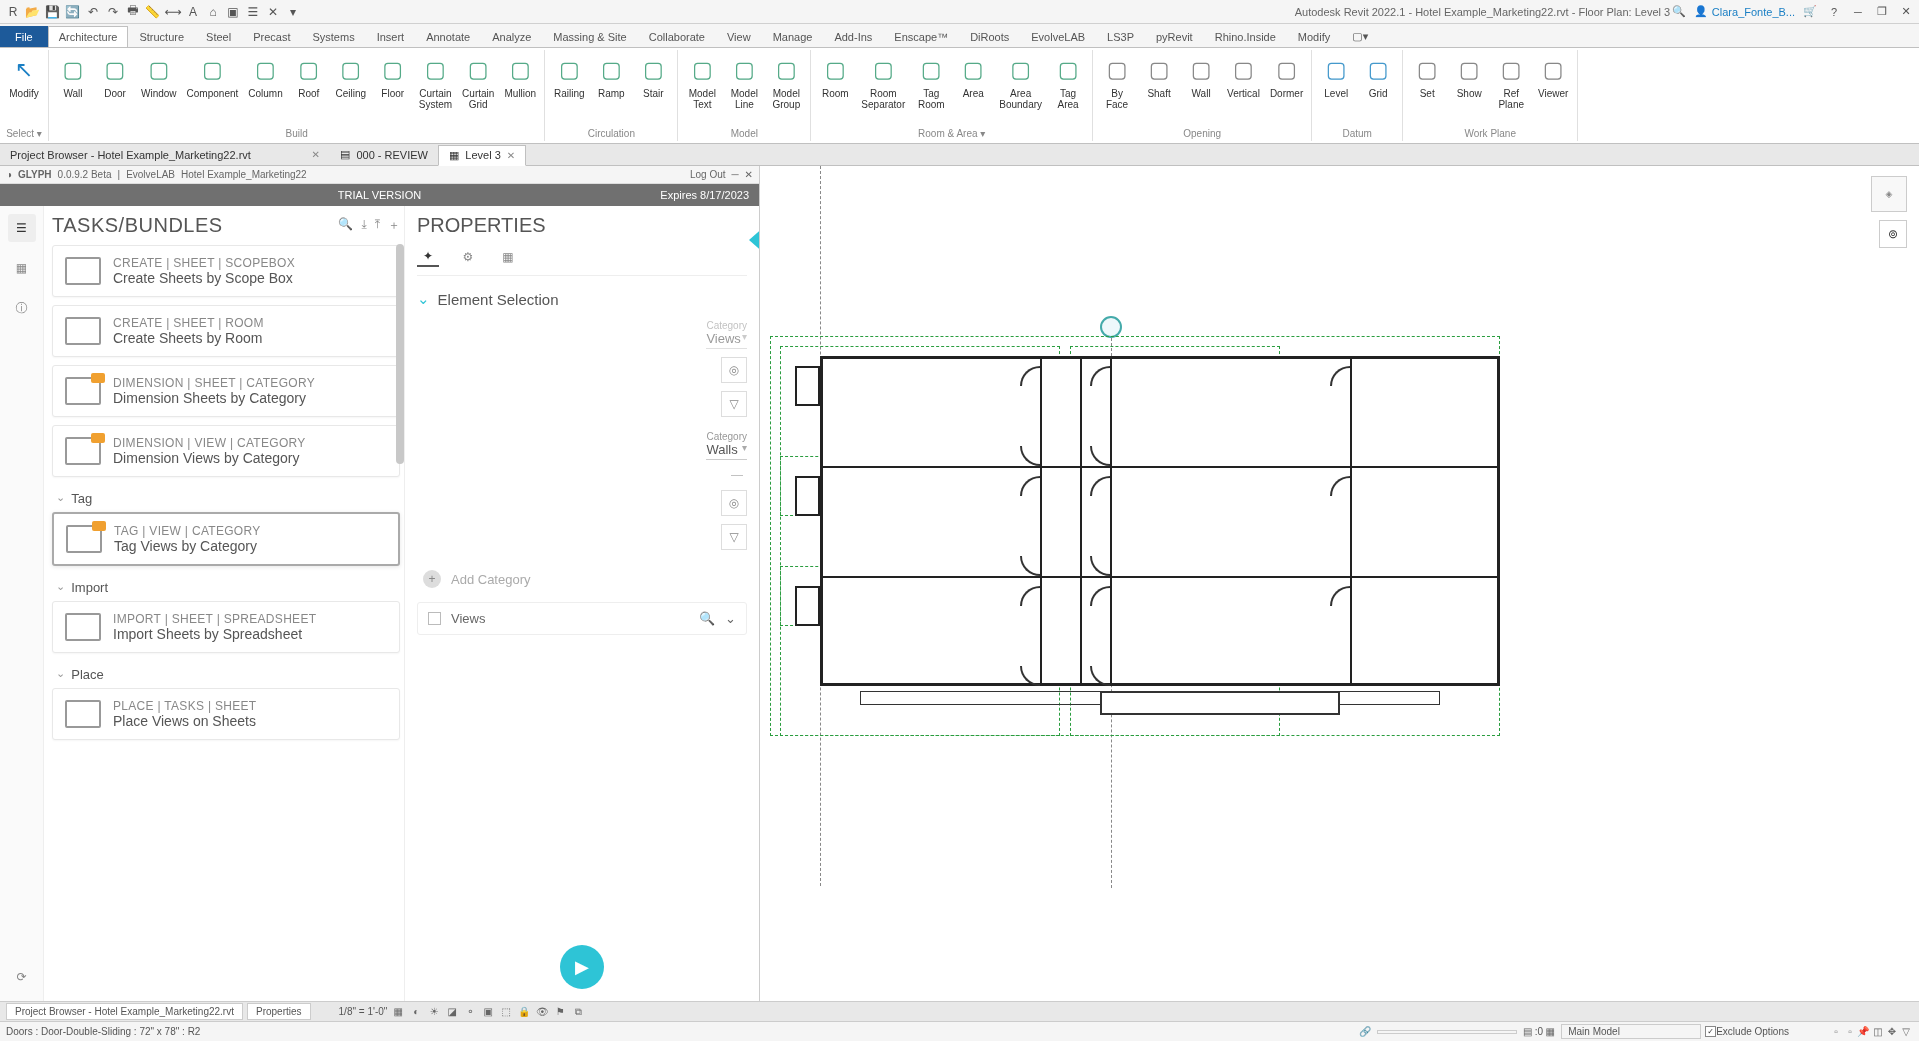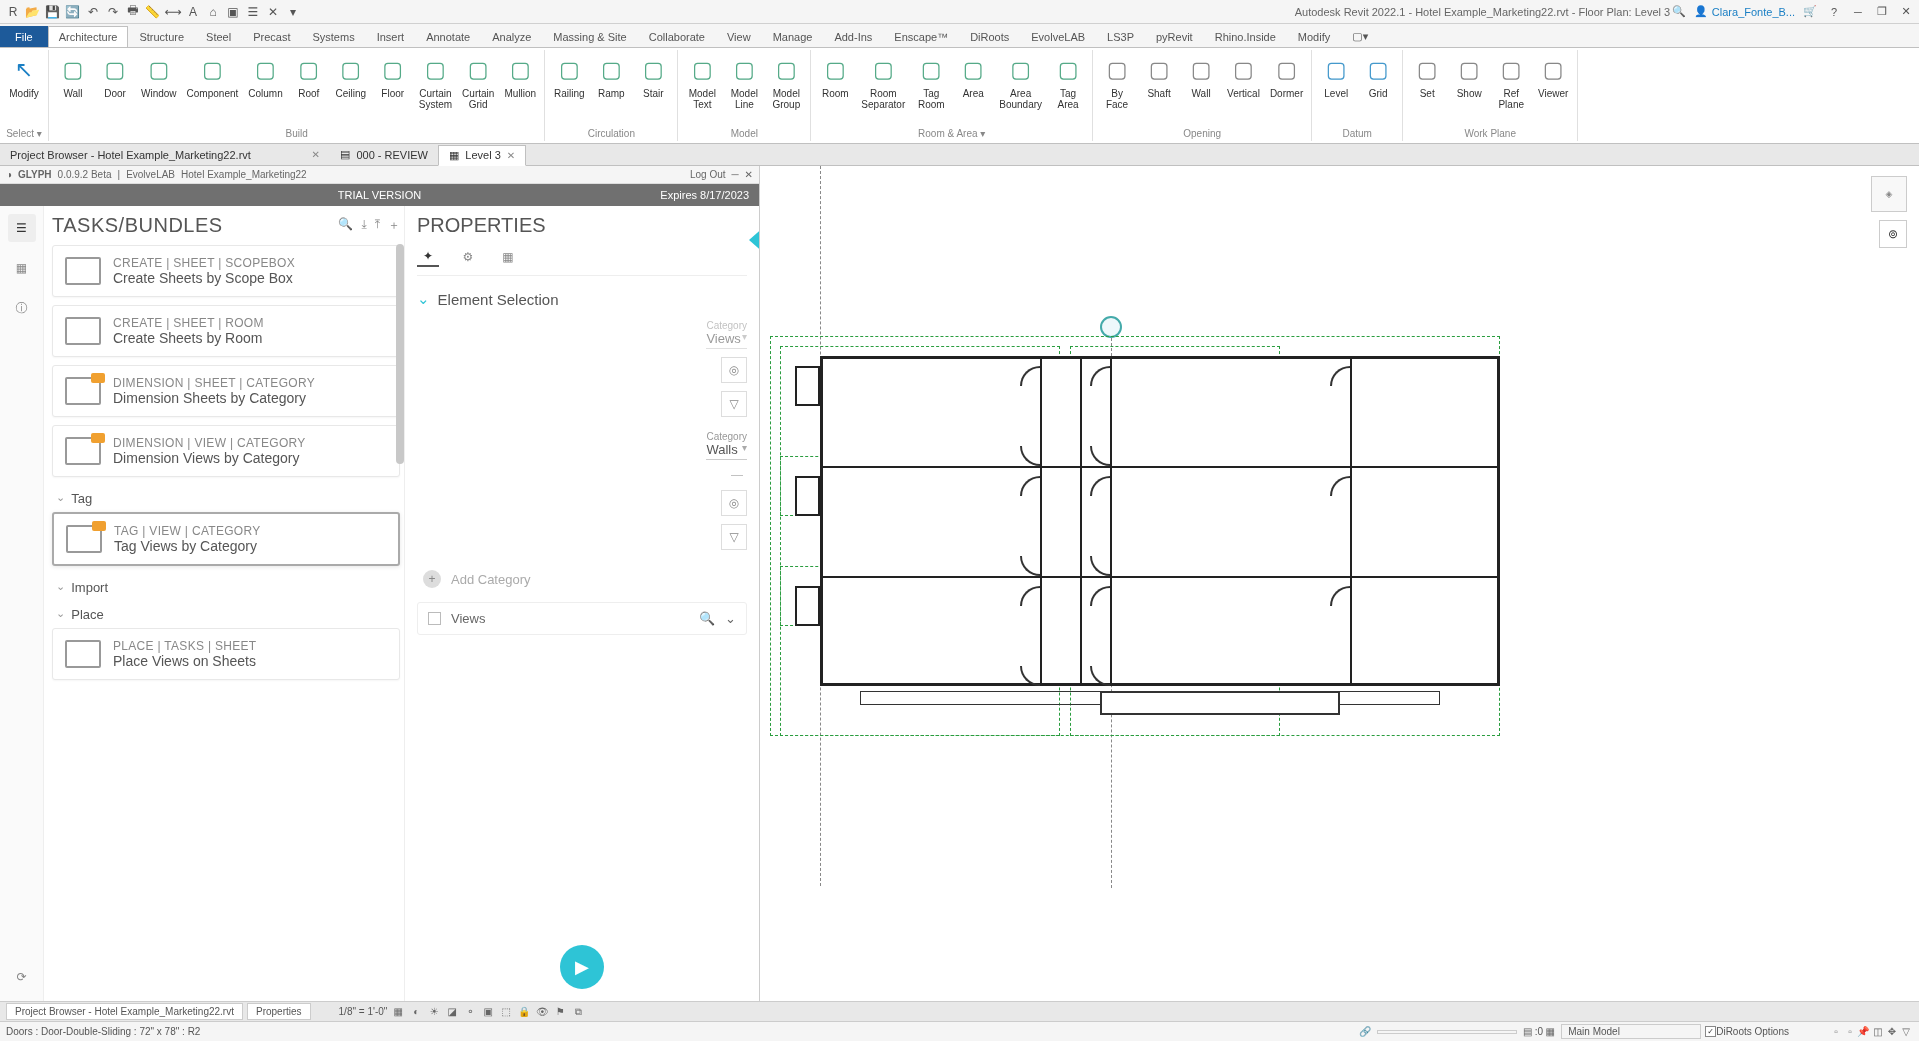--- a/index.html
+++ b/index.html
@@ -448,20 +448,27 @@
             </div>
             <div class="task-group">Tag</div>
             <div class="task-card selected">
               <div class="task-icon dim"></div>
     <div class="task-text">
                 <div class="crumb">TAG  |  VIEW  |  CATEGORY</div>
                 <div class="name">Tag Views by Category</div>
               </div>
             </div>
             <div class="task-group">Import</div>
+            <div class="task-card">
+              <div class="task-icon "></div>
+    <div class="task-text">
+                <div class="crumb">IMPORT  |  SHEET  |  SPREADSHEET</div>
+                <div class="name">Import Sheets by Spreadsheet</div>
+              </div>
+            </div>
             <div class="task-group">Place</div>
             <div class="task-card">
               <div class="task-icon "></div>
     <div class="task-text">
                 <div class="crumb">PLACE  |  TASKS  |  SHEET</div>
                 <div class="name">Place Views on Sheets</div>
               </div>
             </div>
           </div>
         <div class="tasks-scroll-thumb"></div>
@@ -598,21 +605,21 @@
   <span class="sp"></span>
   <span class="mini-icon">🔗</span>
   <span class="sel" style="width:140px;"></span>
   <span class="mini-icon">▤</span>
   <span>:0</span>
   <span class="mini-icon">▦</span>
   <span class="sel" style="width:140px;">
       <span>Main Model</span>
     </span>
   <span class="cb">✓</span>
-  <span>DiRoots Options</span>
+  <span>Exclude Options</span>
   <span style="width:40px;"></span>
   <span class="mini-icon">▫</span>
   <span class="mini-icon">▫</span>
   <span class="mini-icon">📌</span>
   <span class="mini-icon">◫</span>
   <span class="mini-icon">✥</span>
   <span class="mini-icon">▽</span>
 </div>
 
 </body></html>

